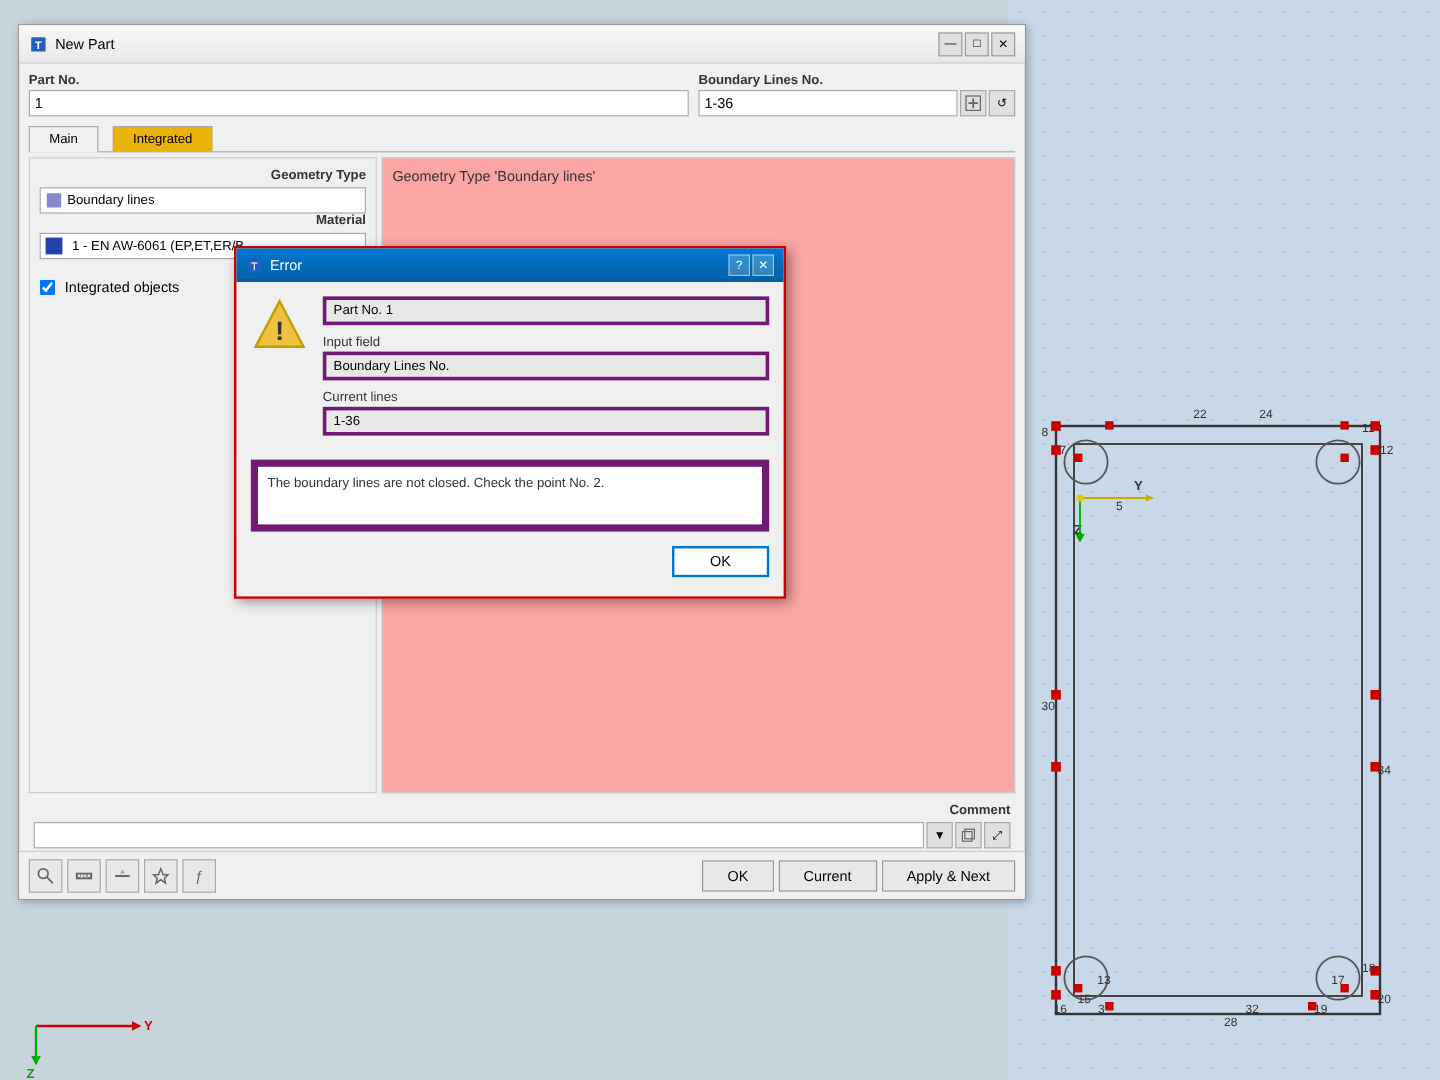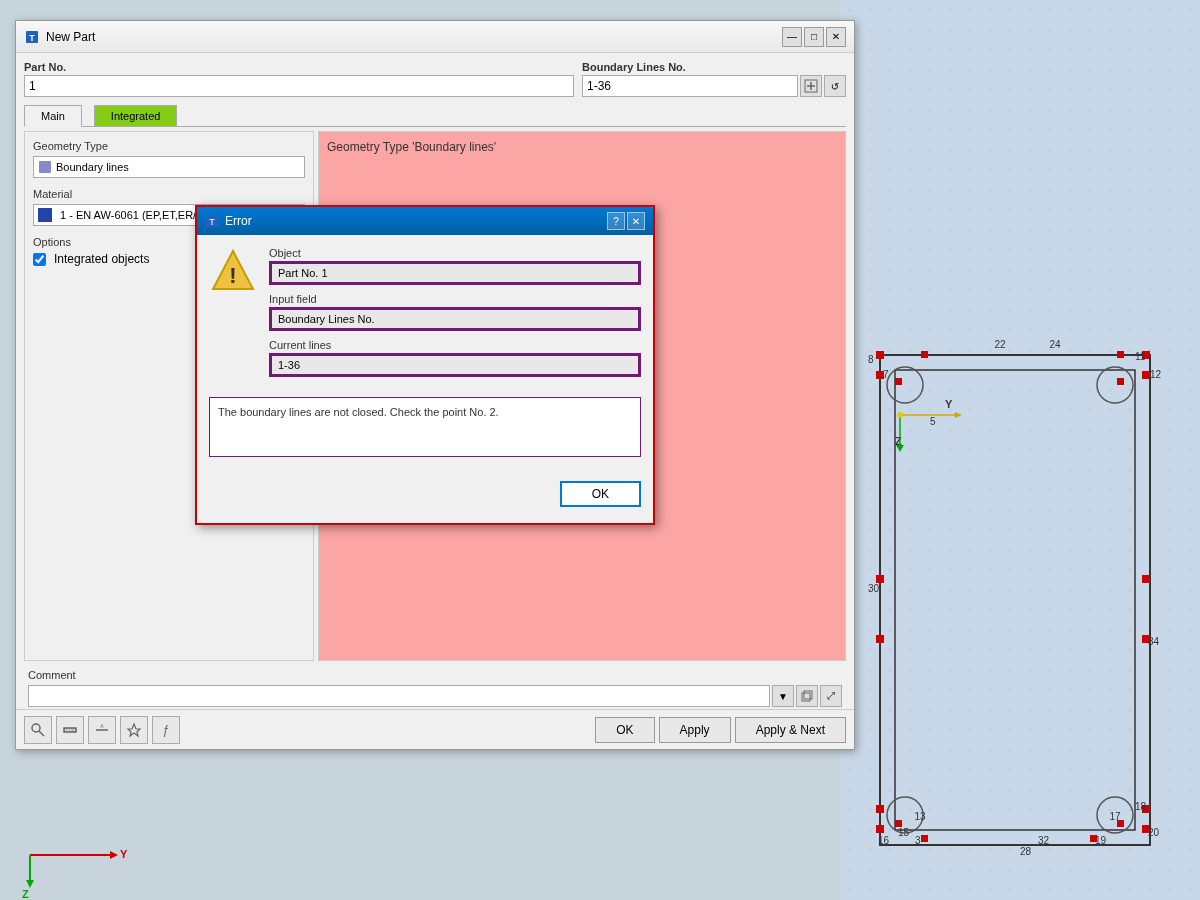--- a/index.html
+++ b/index.html
@@ -148,21 +148,21 @@
     
     .tabs-row {
       display: flex;
       gap: 12px;
       margin-bottom: 4px;
       border-bottom: 1px solid #aaa;
     }
 
     .tab {
       padding: 4px 16px;
-      background: #84cc16;
+      background: #eab308;
       border: 1px solid #aaa;
       border-bottom: none;
       cursor: pointer;
       font-size: 11px;
     }
 
     .tab.active {
       background: #f0f0f0;
       border-bottom: 1px solid #f0f0f0;
       margin-bottom: -1px;
@@ -184,34 +184,34 @@
 
     .right-panel {
       flex: 1;
       background: #fca5a5;
       border: 1px solid #ccc;
       padding: 8px;
     }
 
     .section-label {
       font-size: 11px;
-      font-weight: normal;
+      font-weight: bold;
       color: #333;
       margin-bottom: 4px;
+      text-align: right;
     }
 
     .section-value {
       height: 22px;
       background: white;
       border: 1px solid #aaa;
       padding: 2px 4px;
       font-size: 11px;
       display: flex;
       align-items: center;
-      margin-bottom: 10px;
     }
 
     .blue-square {
       width: 14px;
       height: 14px;
       background: #2244aa;
       display: inline-block;
       margin-right: 4px;
     }
 
@@ -368,26 +368,26 @@
       background: #e8e8e8;
       border: 3px solid #701a75;
       padding: 3px 6px;
       font-size: 11px;
       margin-bottom: 8px;
       width: 100%;
     }
 
     .error-message-box {
       background: white;
-      border: 1px solid #701a75;
+      border: 6px solid #701a75;
       padding: 8px;
       min-height: 60px;
       font-size: 11px;
       color: #333;
-      margin-bottom: 24px;
+      margin-bottom: 12px;
     }
 
     .error-ok-row {
       display: flex;
       justify-content: flex-end;
       padding-bottom: 4px;
     }
 
     .ok-btn {
       padding: 4px 30px;
@@ -622,21 +622,21 @@
           </svg>
       </button>
       <button class="toolbar-icon-btn">
         <svg width="16" height="16" viewBox="0 0 16 16">
             <text x="8" y="12" font-size="12" fill="#666" text-anchor="middle">ƒ</text>
           </svg>
       </button>
     </div>
     <div class="dialog-buttons">
       <button class="dialog-btn">OK</button>
-      <button class="dialog-btn">Apply</button>
+      <button class="dialog-btn">Current</button>
       <button class="dialog-btn">Apply &amp; Next</button>
     </div>
   </div>
 </div>
 
 <div class="error-dialog">
 
   <div class="error-title-bar">
     <div style="display:flex;align-items:center;gap:6px;">
       <svg width="14" height="14" viewBox="0 0 14 14">
@@ -653,21 +653,20 @@
 
   <div class="error-body">
     <div class="error-top-row">
 
       <svg class="warning-icon" viewBox="0 0 48 48">
         <polygon points="24,4 44,42 4,42" fill="#f0c040" stroke="#c0a000" stroke-width="2"></polygon>
         <text x="24" y="36" font-size="22" fill="#333" text-anchor="middle" font-weight="bold">!</text>
       </svg>
 
       <div class="error-fields">
-        <div class="error-field-label">Object</div>
         <div class="error-field-value">Part No. 1</div>
 
         <div class="error-field-label">Input field</div>
         <div class="error-field-value">Boundary Lines No.</div>
 
         <div class="error-field-label">Current lines</div>
         <div class="error-field-value">1-36</div>
       </div>
     </div>
 

